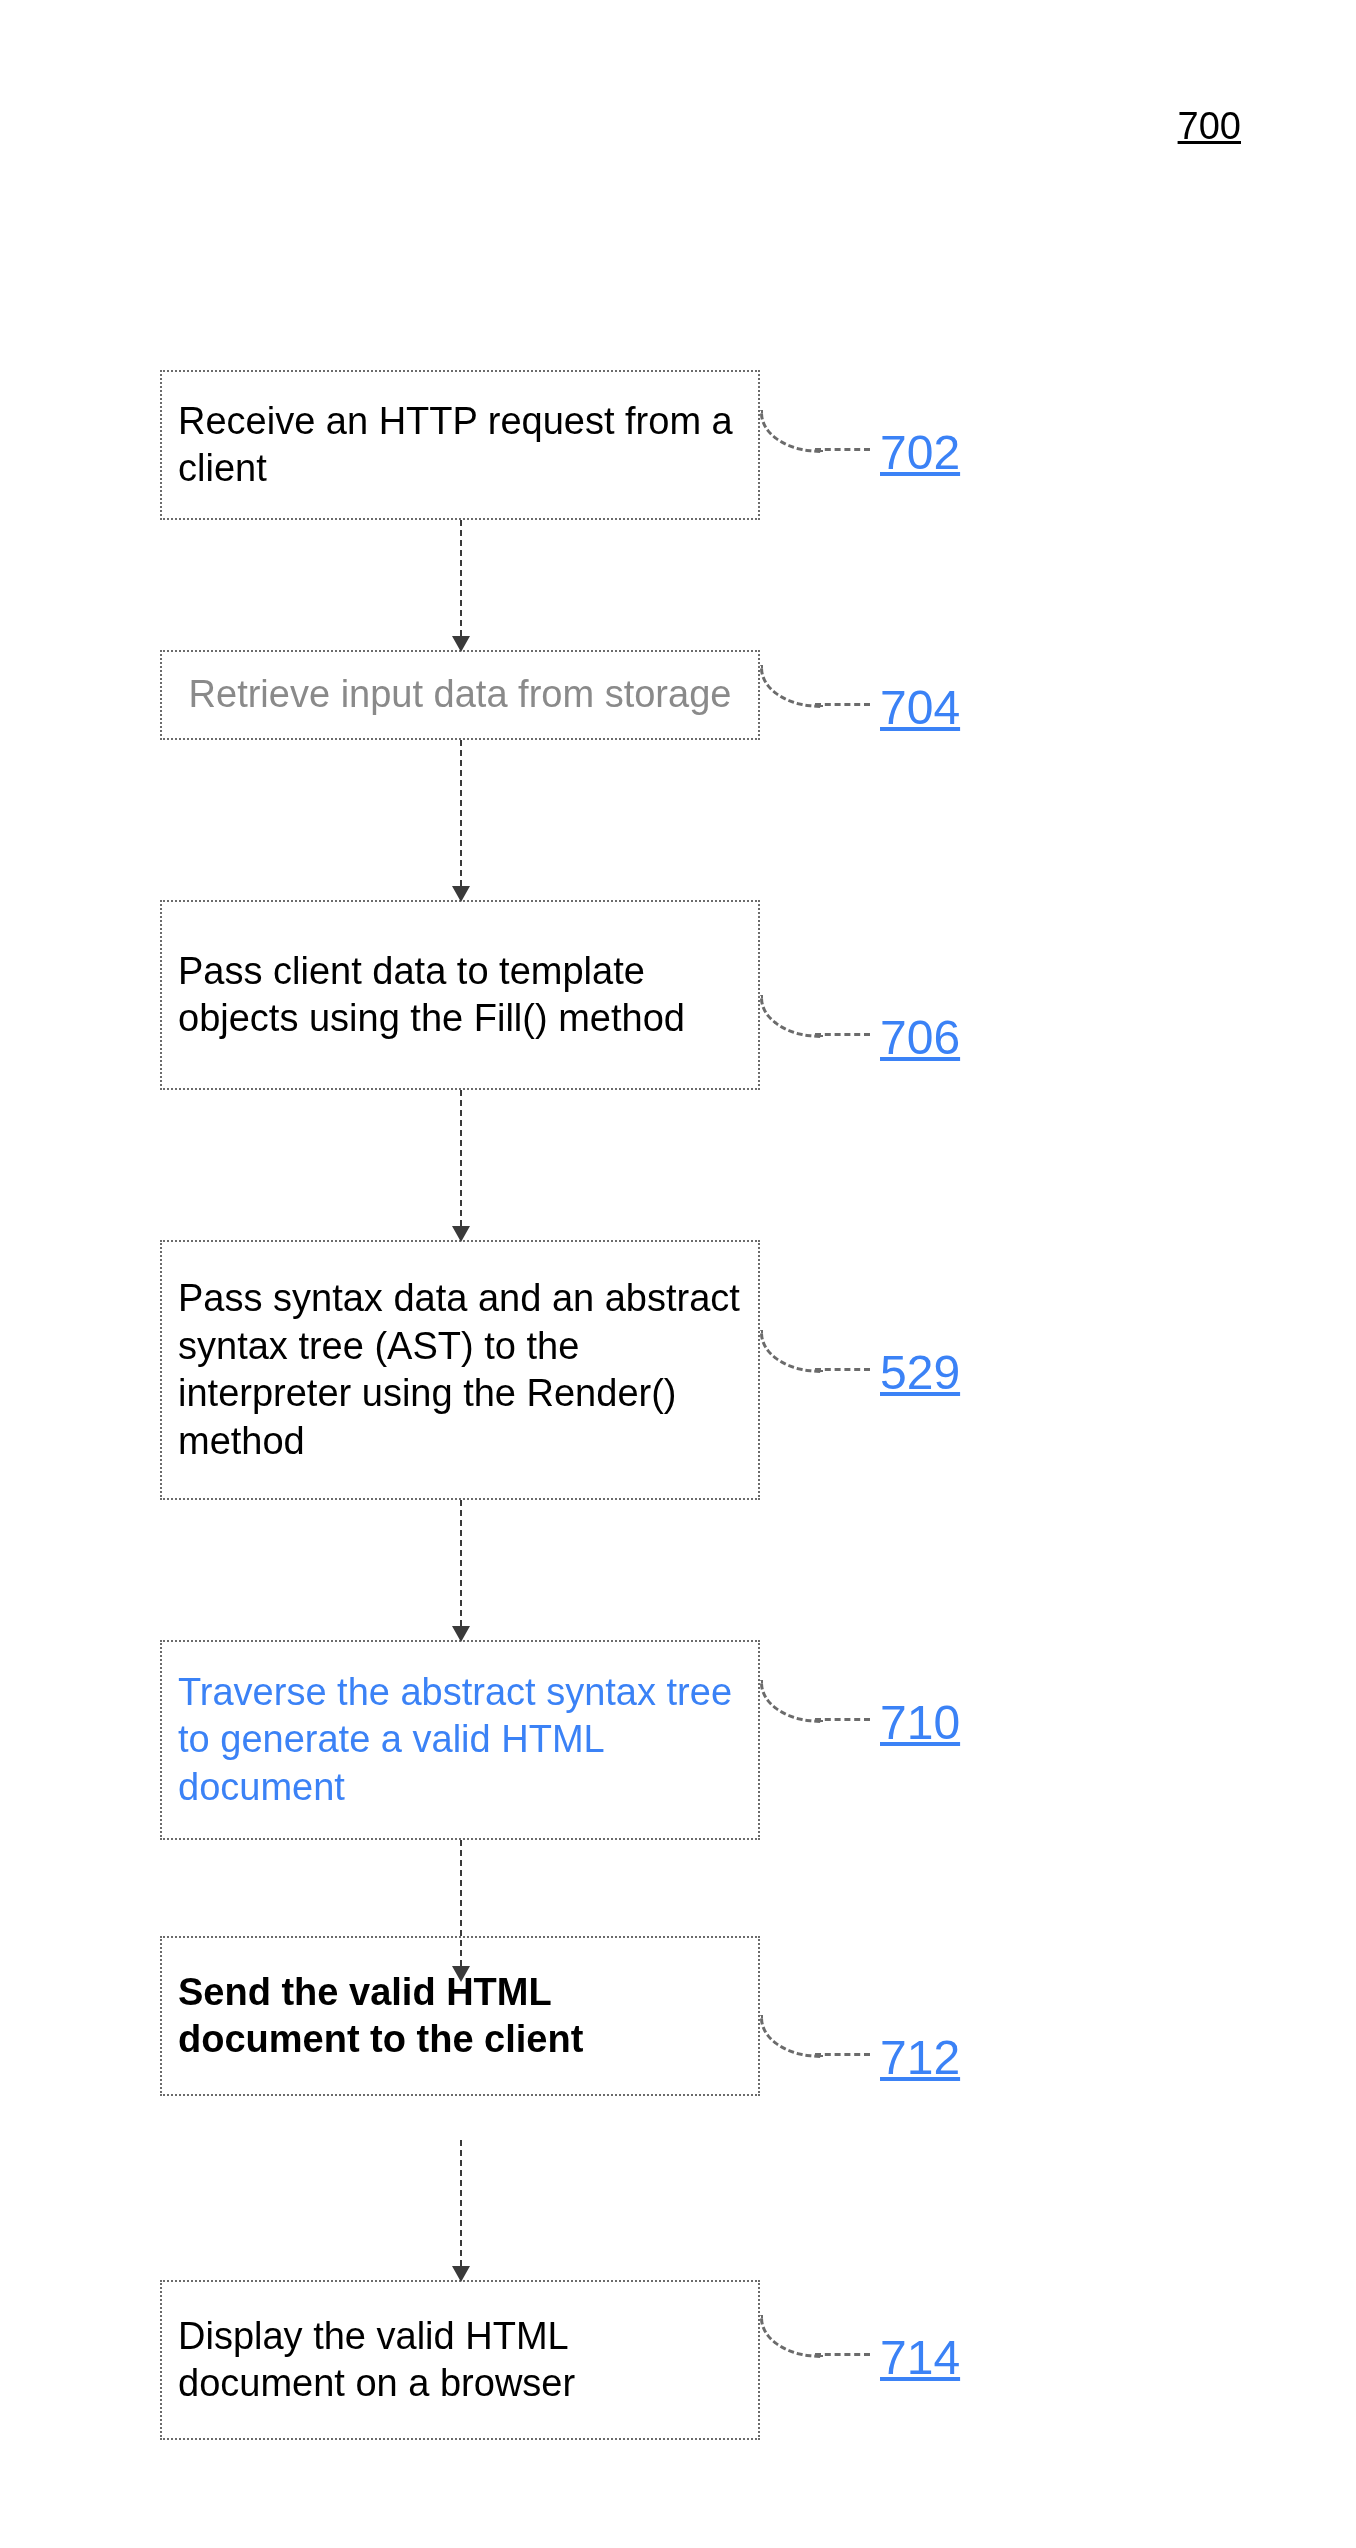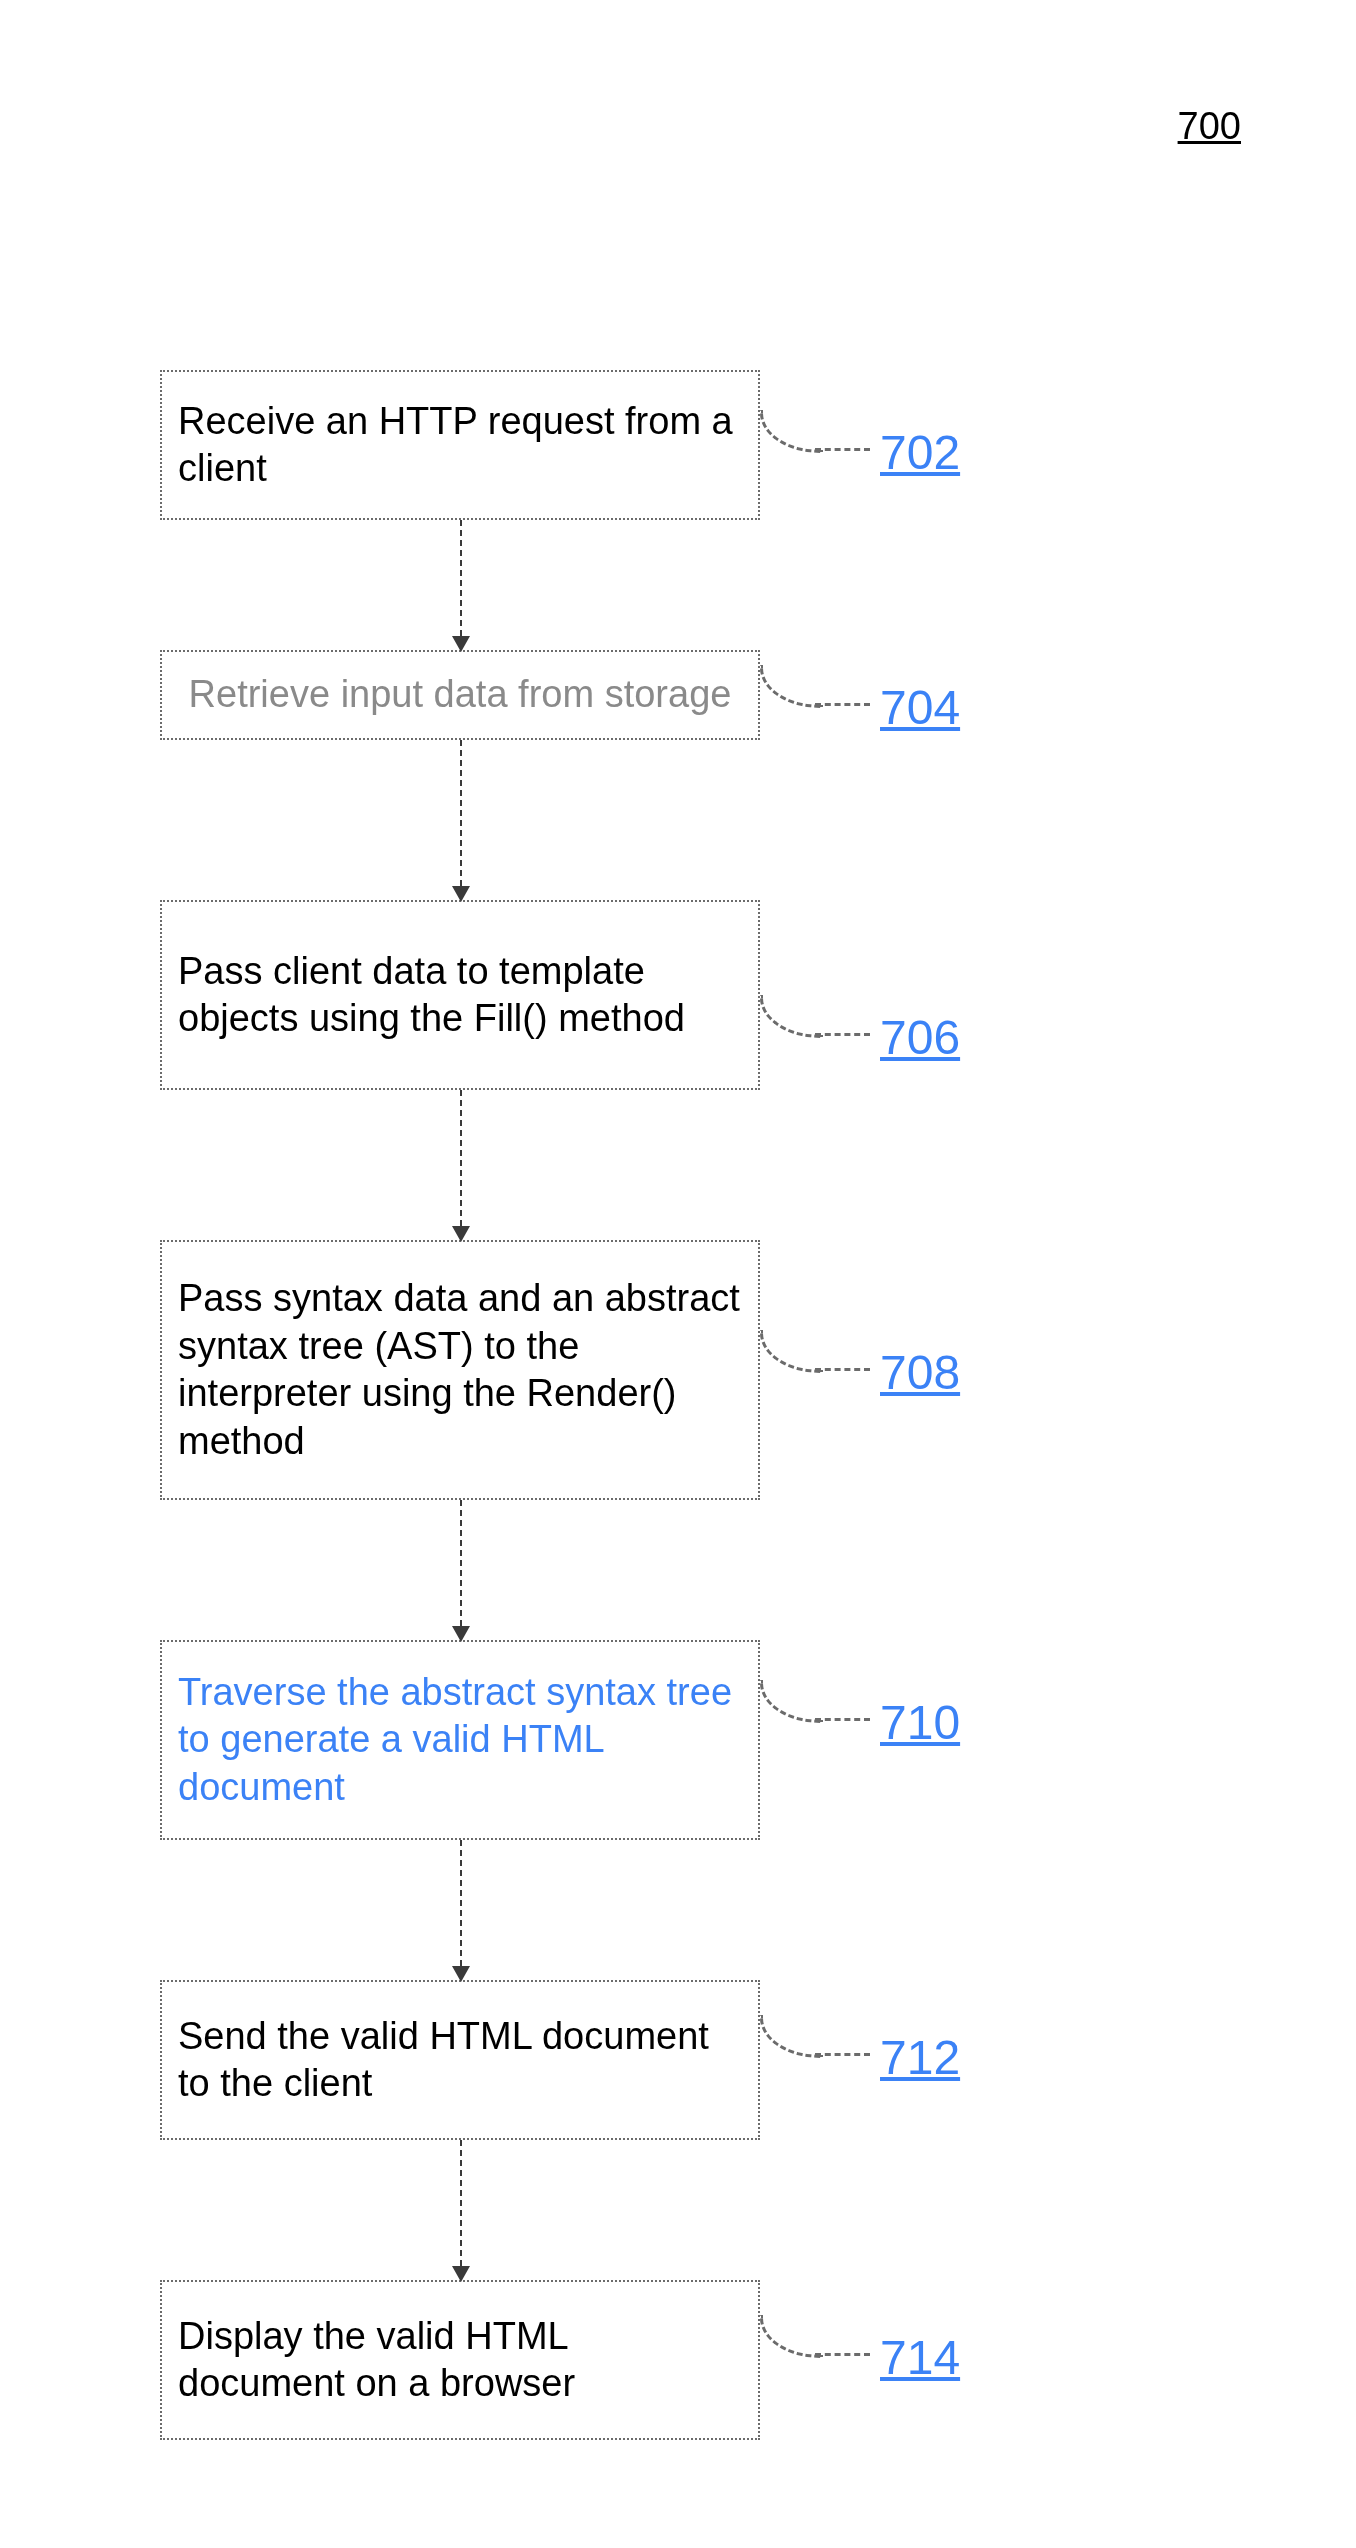--- a/index.html
+++ b/index.html
@@ -98,28 +98,28 @@
       <span class="step-box-inner">Pass client data to template objects using the Fill() method</span>
     </div>
     <div class="curve-leader" style="left: 760px; top: 995px;"></div>
     <div class="dash-leader" style="left: 815px; top: 1033px; width: 55px;"></div>
     <div class="step-label" style="left: 880px; top: 1010px;">706</div>
     <div class="step-box" style="left: 160px; top: 1240px; width: 600px; height: 260px;">
       <span class="step-box-inner">Pass syntax data and an abstract syntax tree (AST) to the interpreter using the Render() method</span>
     </div>
     <div class="curve-leader" style="left: 760px; top: 1330px;"></div>
     <div class="dash-leader" style="left: 815px; top: 1368px; width: 55px;"></div>
-    <div class="step-label" style="left: 880px; top: 1345px;">708</div>
+    <div class="step-label" style="left: 880px; top: 1345px;">529</div>
     <div class="step-box" style="left: 160px; top: 1640px; width: 600px; height: 200px;">
       <span class="step-box-inner" style="color: #3b82f6;">Traverse the abstract syntax tree to generate a valid HTML document</span>
     </div>
     <div class="curve-leader" style="left: 760px; top: 1680px;"></div>
     <div class="dash-leader" style="left: 815px; top: 1718px; width: 55px;"></div>
     <div class="step-label" style="left: 880px; top: 1695px;">710</div>
-    <div class="step-box" style="left: 160px; top: 1980px; width: 600px; height: 160px;">
+    <div class="step-box" style="left: 160px; top: 1936px; width: 600px; height: 160px; font-weight: bold;">
       <span class="step-box-inner">Send the valid HTML document to the client</span>
     </div>
     <div class="curve-leader" style="left: 760px; top: 2015px;"></div>
     <div class="dash-leader" style="left: 815px; top: 2053px; width: 55px;"></div>
     <div class="step-label" style="left: 880px; top: 2030px;">712</div>
     <div class="step-box" style="left: 160px; top: 2280px; width: 600px; height: 160px;">
       <span class="step-box-inner">Display the valid HTML document on a browser</span>
     </div>
     <div class="curve-leader" style="left: 760px; top: 2315px;"></div>
     <div class="dash-leader" style="left: 815px; top: 2353px; width: 55px;"></div>

